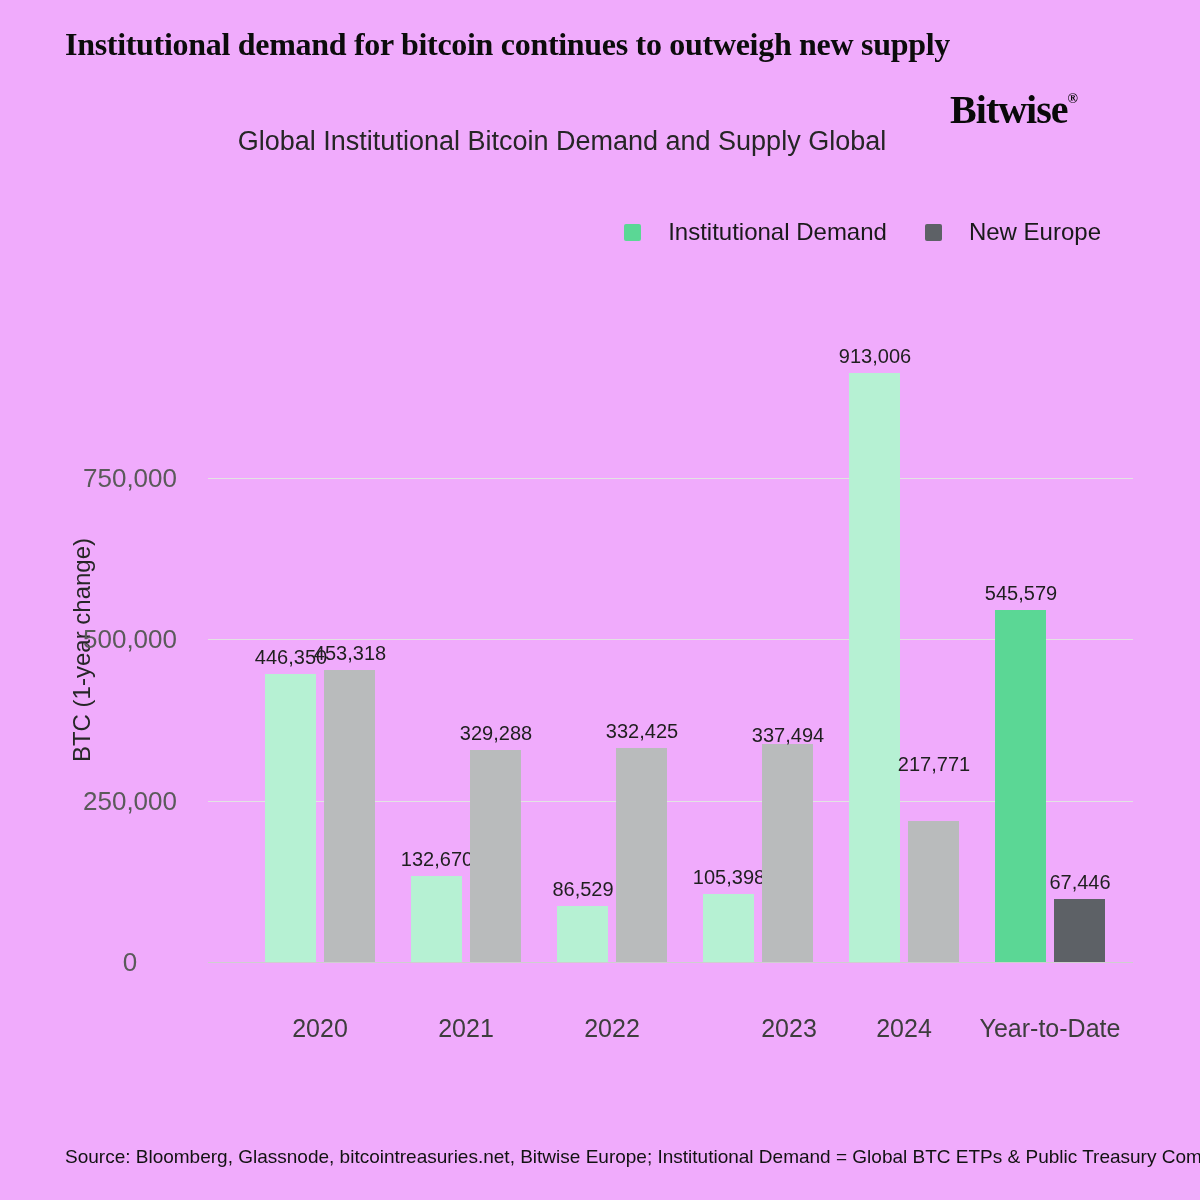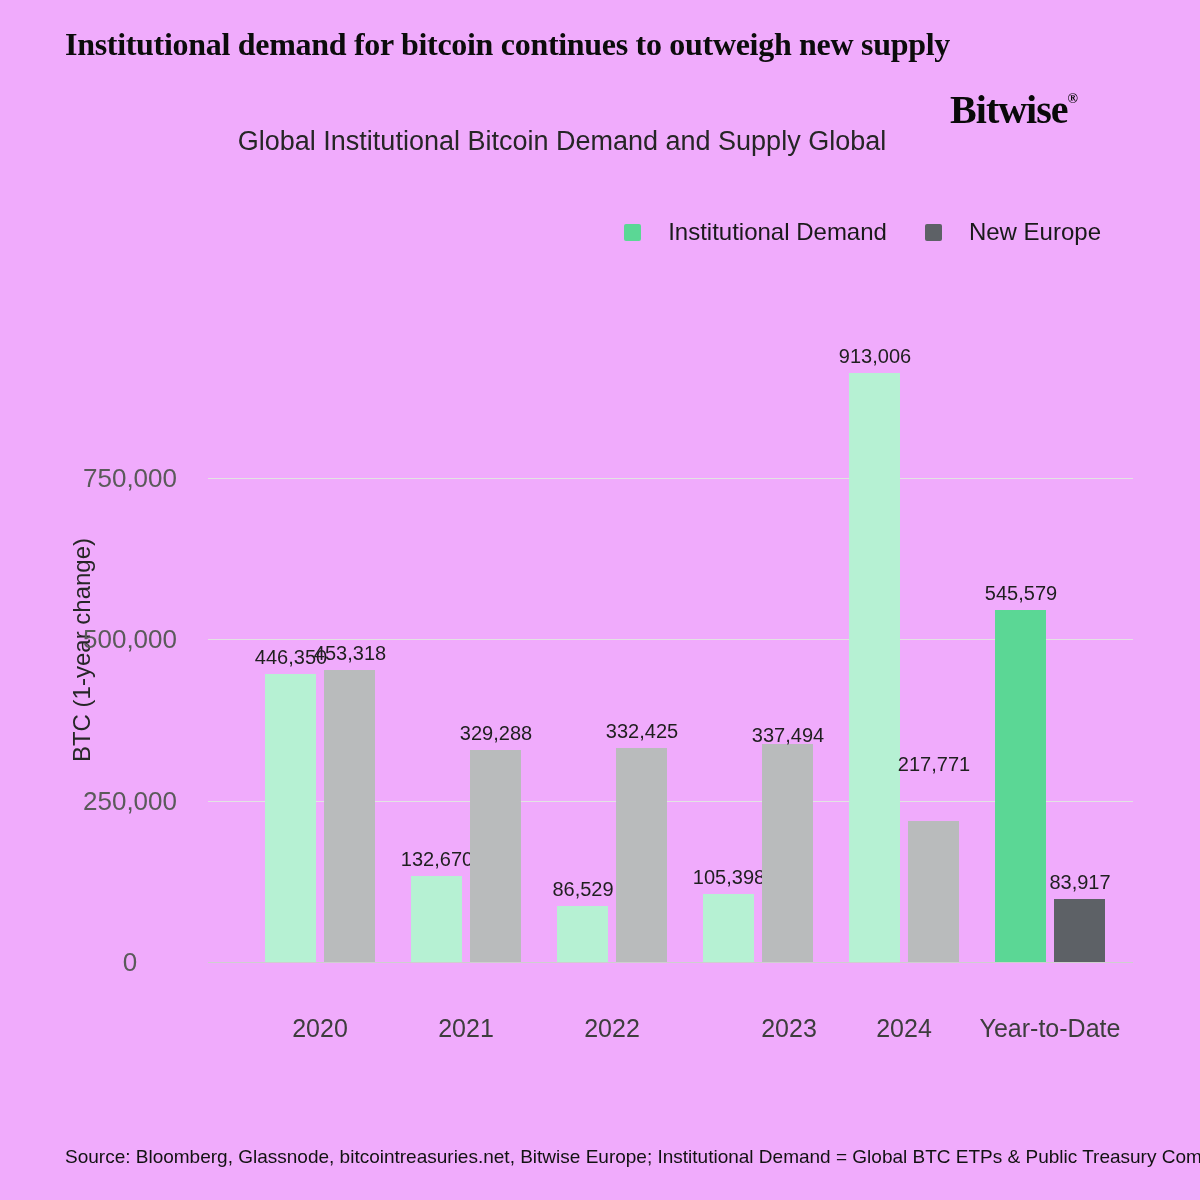--- a/index.html
+++ b/index.html
@@ -152,19 +152,19 @@
       <div class="bar-label" style="left: 723px; top: 716px; margin-top: 8px;">337,494</div>
       <div class="xtick" style="left: 699px;">2023</div>
       <div class="bar" style="left: 849px; width: 51px; top: 373px; height: 589px; background: rgb(182, 241, 211);"></div>
       <div class="bar-label" style="left: 810px; top: 345px;">913,006</div>
       <div class="bar" style="left: 908px; width: 51px; top: 821px; height: 141px; background: rgb(185, 187, 188);"></div>
       <div class="bar-label" style="left: 869px; top: 753px; text-align: center;">217,771</div>
       <div class="xtick" style="left: 814px;">2024</div>
       <div class="bar" style="left: 995px; width: 51px; top: 610px; height: 352px; background: rgb(91, 215, 149);"></div>
       <div class="bar-label" style="left: 956px; top: 582px;">545,579</div>
       <div class="bar" style="left: 1054px; width: 51px; top: 899px; height: 63px; background: rgb(93, 97, 102);"></div>
-      <div class="bar-label" style="left: 1015px; top: 871px;">83,917</div>
+      <div class="bar-label" style="left: 1015px; top: 871px;">67,446</div>
       <div class="xtick" style="left: 960px;">Year-to-Date</div>
     </div>
 
   <div class="source">Source: Bloomberg, Glassnode, bitcointreasuries.net, Bitwise Europe; Institutional Demand = Global BTC ETPs &amp; Public Treasury Companies</div>
 
 </div>
 
 </body></html>

